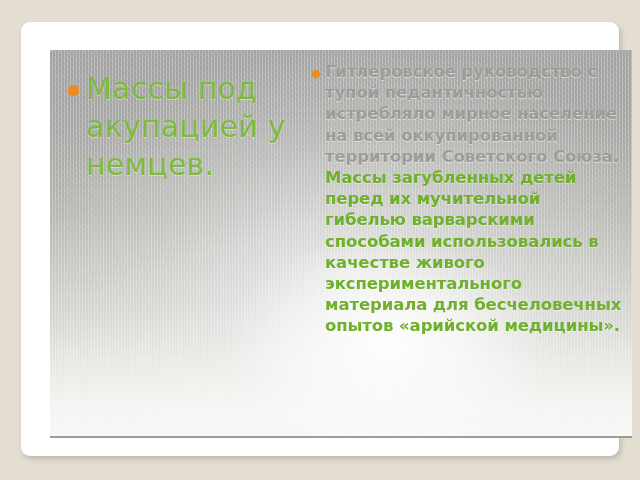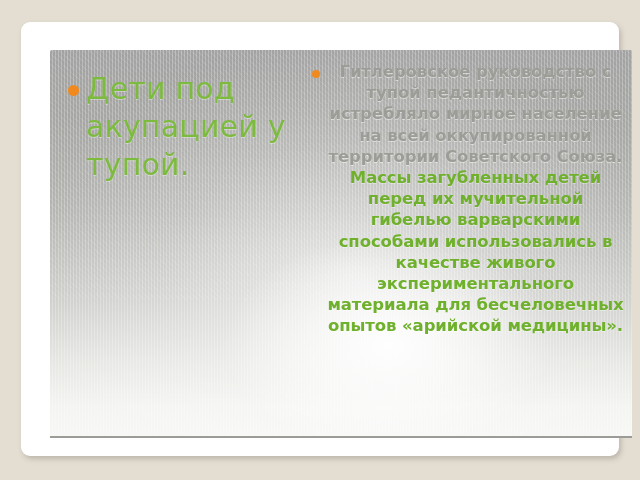--- a/index.html
+++ b/index.html
@@ -111,21 +111,20 @@
     letter-spacing: 0.2px;
     text-shadow: 0 1px 0 rgba(255,255,255,0.35);
   }
 
   
   #right-body-text {
     font-size: 16.5px;
     line-height: 21.2px;
     font-weight: bold;
     letter-spacing: -0.1px;
-    text-align: center;
   }
   .seg-muted {
     color: #9d9d98;
     text-shadow: 0 1px 0 rgba(255,255,255,0.45);
   }
   .seg-accent {
     color: #6FB02C;
     text-shadow: 0 1px 0 rgba(255,255,255,0.35);
   }
 </style>
@@ -136,21 +135,21 @@
 
   <div id="content-panel">
 
     <div id="panel-texture"></div>
     <div id="panel-weave"></div>
     <div id="panel-bottom-rule"></div>
 
     <div class="column" id="left-column">
       <div class="bullet-row">
         <span class="bullet-dot" id="left-bullet-icon"></span>
-        <span id="left-title-text"> Дети под акупацией у тупой.</span>
+        <span id="left-title-text"> Массы под акупацией у немцев.</span>
       </div>
     </div>
 
     <div class="column" id="right-column">
       <div class="bullet-row">
         <span class="bullet-dot" id="right-bullet-icon"></span>
         <span id="right-body-text"><span class="seg-muted">Гитлеровское руководство с тупой педантичностью истребляло мирное население на всей оккупированной территории Советского Союза. </span><span class="seg-accent">Массы загубленных детей перед их мучительной гибелью варварскими способами использовались в качестве живого экспериментального материала для бесчеловечных опытов «арийской медицины».</span></span>
       </div>
     </div>
 

